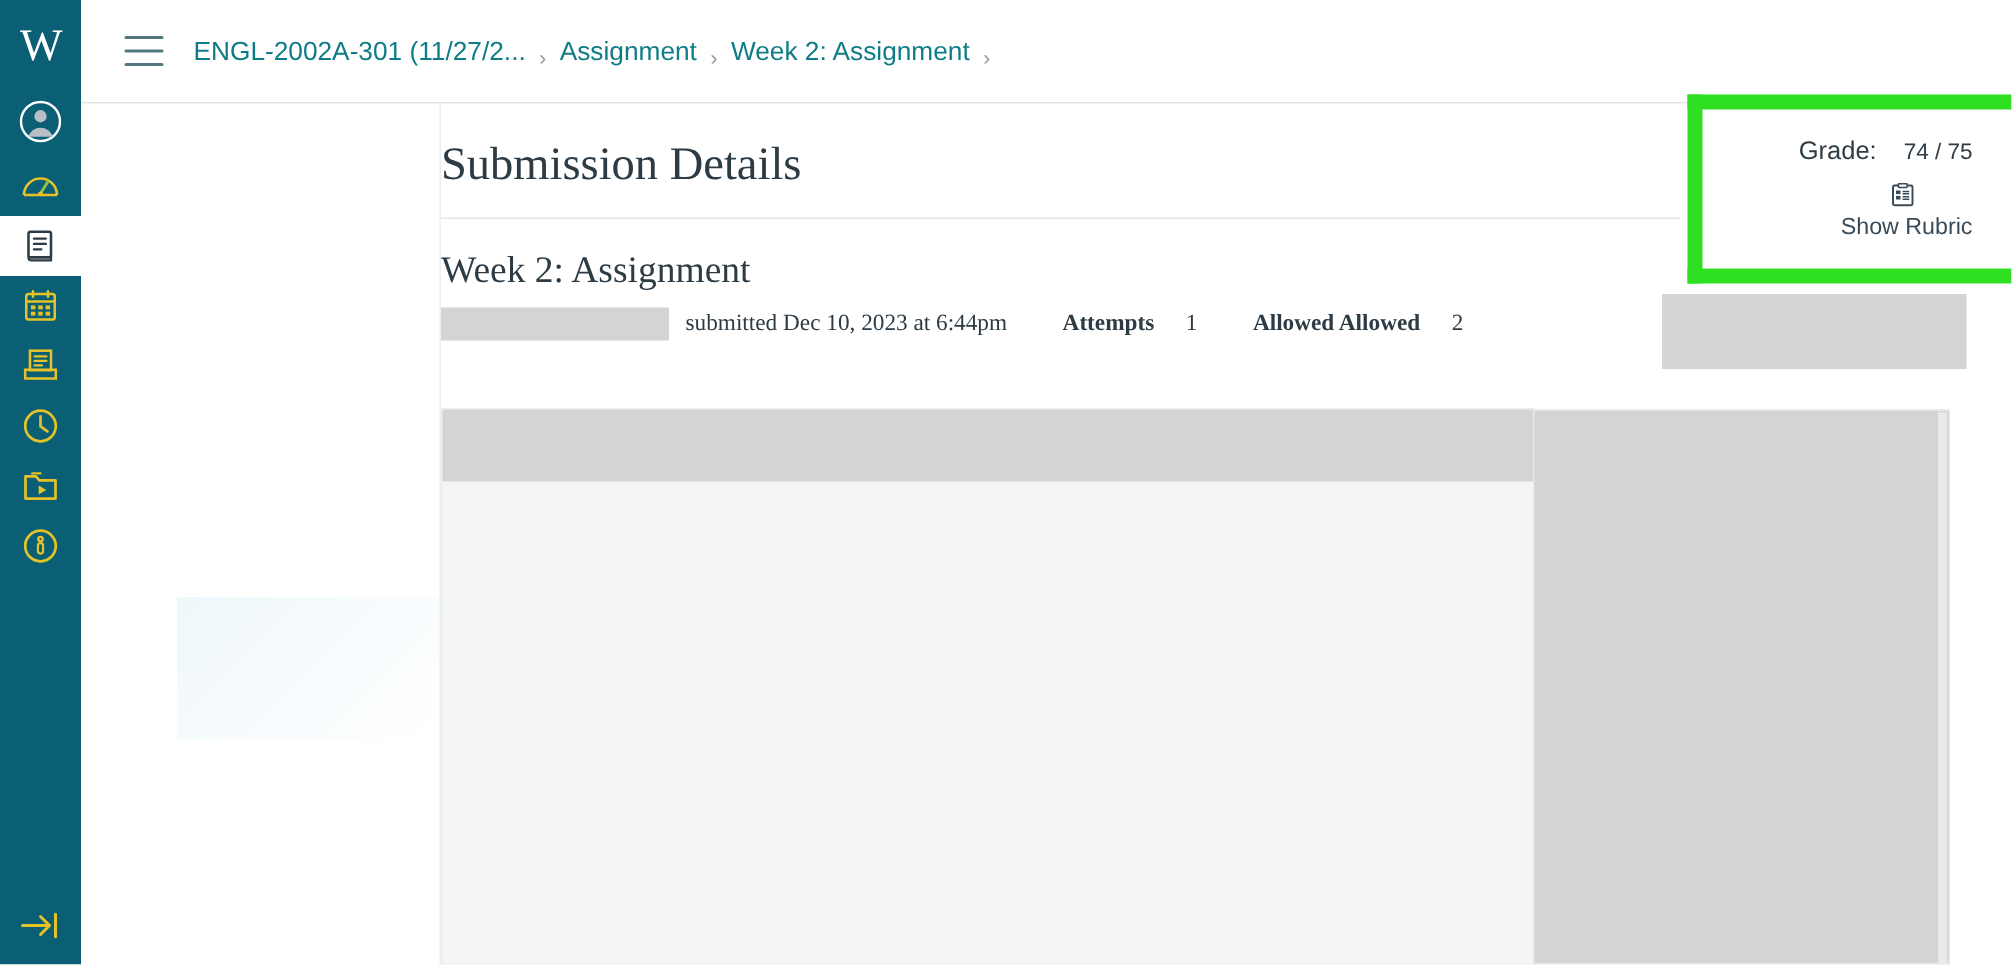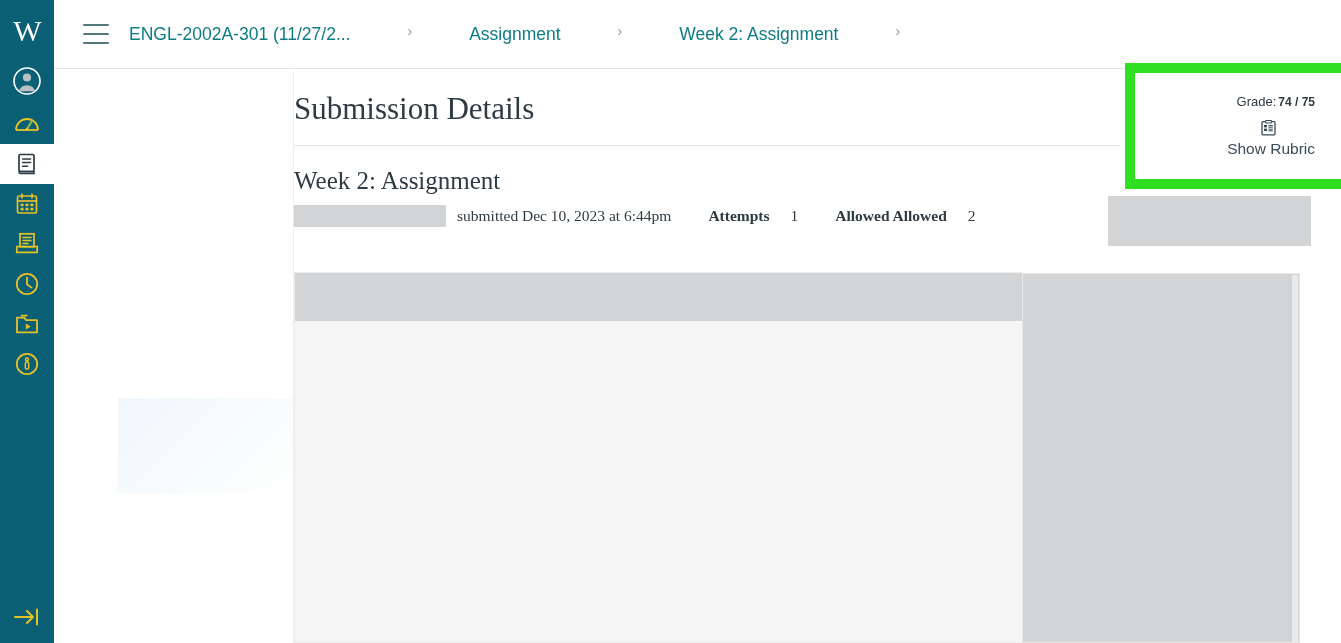--- a/index.html
+++ b/index.html
@@ -44,21 +44,21 @@
     background: #ffffff;
     border-bottom: 1px solid #E3E5E7;
     display: flex; align-items: center;
   }
   .hamburger {
     width: 26px; height: 20px;
     margin-left: 29px; margin-right: 20px;
     display: flex; flex-direction: column; justify-content: space-between;
   }
   .hamburger span { display: block; height: 2px; background: #51787F; border-radius: 1px; }
-  .crumbs { display: flex; align-items: flex-start; font-size: 17.5px; color: #0E7C86; gap: 48px; }
+  .crumbs { display: flex; align-items: flex-end; font-size: 17.5px; color: #0E7C86; }
   .crumb { color: #0E7C86; white-space: nowrap; }
   .crumb-sep {
     color: #8A9AA0; font-size: 14px; margin: 0 9px; line-height: 1;
   }
 
   
   .course-nav {
     position: absolute; left: 78px; top: 90px;
     width: 195px;
   }
@@ -128,22 +128,22 @@
     border-right: none;
     background: #ffffff;
   }
   .grade-inner {
     width: 100%; height: 100%;
     display: flex; flex-direction: column;
     align-items: flex-end; justify-content: center;
     padding-right: 26px;
   }
   .grade-line { display: flex; align-items: baseline; }
-  .grade-label { font-size: 13px; color: #2D3B45; }
-  .grade-score { font-size: 12px; font-weight: bold; color: #2D3B45; margin-left: 2px; }
+  .grade-label { font-size: 17px; color: #2D3B45; }
+  .grade-score { font-size: 15px; font-weight: normal; color: #2D3B45; margin-left: 18px; }
   .show-rubric {
     display: flex; align-items: center;
     margin-top: 11px; font-size: 15.5px; color: #394B58; flex-direction: column;
   }
   .rubric-icon { margin-right: 6px; display: block; }
 
   
   .redact-under-grade {
     position: absolute; left: 1108px; top: 196px;
     width: 203px; height: 50px;

